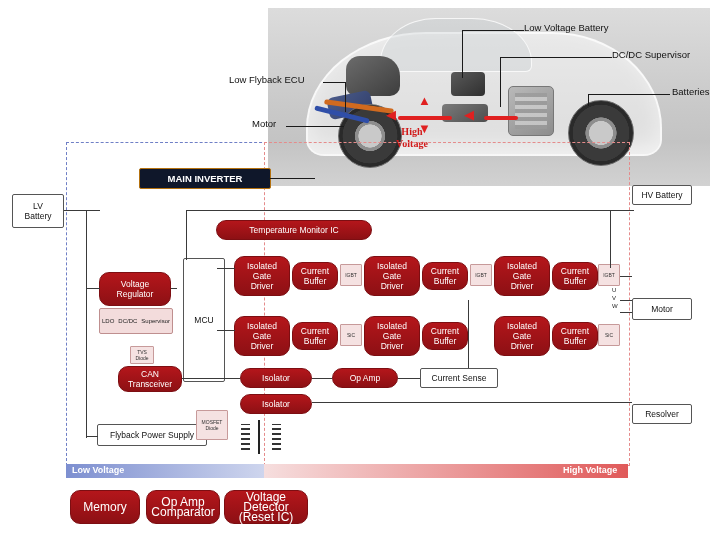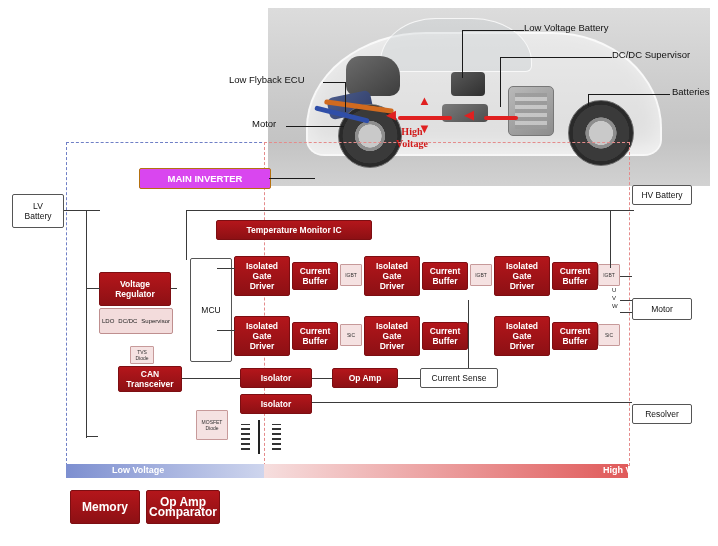--- a/index.html
+++ b/index.html
@@ -103,32 +103,32 @@
   }
   .lv-strip{
     position:absolute;left:66px;top:464px;width:200px;height:14px;
     background:linear-gradient(90deg,#7d8fd0,#cfd6ee);
   }
   .hv-strip{
     position:absolute;left:264px;top:464px;width:364px;height:14px;
     background:linear-gradient(90deg,#f6dede,#e05a5a);
   }
   .strip-label{
-    position:absolute;font-size:9px;color:#fff;font-weight:bold;top:465px;margin-left:40px;
+    position:absolute;font-size:9px;color:#fff;font-weight:bold;top:465px;
   }
 
   
   .blk{
     position:absolute;box-sizing:border-box;
     display:flex;align-items:center;justify-content:center;text-align:center;
     font-size:8.5px;line-height:10px;
   }
   .red{
     background:linear-gradient(180deg,#b4161b,#8d1014);
-    color:#fff;border:1px solid #7d0e12;font-weight:bold;border-radius:2px;
+    color:#fff;border:1px solid #7d0e12;font-weight:normal;border-radius:10px;
   }
   .white{
     background:#ffffff;color:#111;border:1px solid #555;border-radius:2px;
   }
   .pinkish{
     background:#f3dcdc;border:1px solid #bf8f8f;border-radius:2px;color:#222;
     font-size:6px;line-height:7px;
   }
   .wire{position:absolute;background:#3a3a3a;}
   .wh{height:1px;}
@@ -141,21 +141,21 @@
   }
   .bottom-blk{
     position:absolute;height:34px;box-sizing:border-box;
     display:flex;align-items:center;justify-content:center;text-align:center;
     font-size:12px;line-height:10px;
   }
   .coil{position:absolute;width:9px;height:26px;
     background:repeating-linear-gradient(0deg,#333 0 2px,transparent 2px 5px);}
   .mi-label{
     position:absolute;left:139px;top:168px;width:130px;height:19px;
-    background:#d946ef;border:1px solid #b4710f;color:#fff;font-weight:bold;
+    background:#0f172a;border:1px solid #b4710f;color:#fff;font-weight:bold;
     font-size:9.5px;display:flex;align-items:center;justify-content:center;
     border-radius:2px;
   }
 </style>
 </head>
 <body>
 
 <div class="root">
 
   <div class="photo">
@@ -237,31 +237,32 @@
     <span>Voltage</span>
     <span>Regulator</span>
   </div>
 
   <div class="pinkish" style="position:absolute;left:99px;top:308px;width:72px;height:24px;display:flex;align-items:center;justify-content:space-around;">
     <span>LDO</span>
     <span>DC/DC</span>
     <span>Supervisor</span>
   </div>
 
-  <div class="blk white" style="left:190px;top:258px;width:42px;height:104px;">MCU</div>
+  <div class="blk white" style="left:183px;top:258px;width:42px;height:124px;">MCU</div>
 
   <div class="blk red" style="left:118px;top:366px;width:64px;height:26px;flex-direction:column;">
     <span>CAN</span>
     <span>Transceiver</span>
   </div>
   <div class="mini" style="left:130px;top:346px;width:24px;height:18px;flex-direction:column;">
     <span>TVS</span>
     <span>Diode</span>
   </div>
 
+  <div class="blk white" style="left:97px;top:424px;width:110px;height:22px;">Flyback Power Supply</div>
   <div class="mini" style="left:196px;top:410px;width:32px;height:30px;flex-direction:column;">
     <span>MOSFET</span>
     <span>Diode</span>
   </div>
 
   <div class="coil" style="left:241px;top:424px;"></div>
   <div class="coil" style="left:272px;top:424px;"></div>
   <div class="wv" style="position:absolute;left:258px;top:420px;height:34px;background:#222;width:2px;"></div>
 
   <div class="blk red" style="left:240px;top:368px;width:72px;height:20px;">Isolator</div>
@@ -351,14 +352,18 @@
   <div class="wire wh" style="left:312px;top:402px;width:320px;"></div>
   <div class="wire wh" style="left:312px;top:378px;width:20px;"></div>
   <div class="wire wh" style="left:398px;top:378px;width:22px;"></div>
   <div class="wire wv" style="left:468px;top:300px;height:68px;"></div>
 
   <div class="bottom-blk red" style="left:70px;top:490px;width:70px;">Memory</div>
   <div class="bottom-blk red" style="left:146px;top:490px;width:74px;flex-direction:column;">
     <span>Op Amp</span>
     <span>Comparator</span>
   </div>
+  <div class="bottom-blk red" style="left:224px;top:490px;width:84px;flex-direction:column;">
+    <span>Voltage Detector</span>
+    <span>(Reset IC)</span>
+  </div>
 
 </div>
 
 </body></html>

